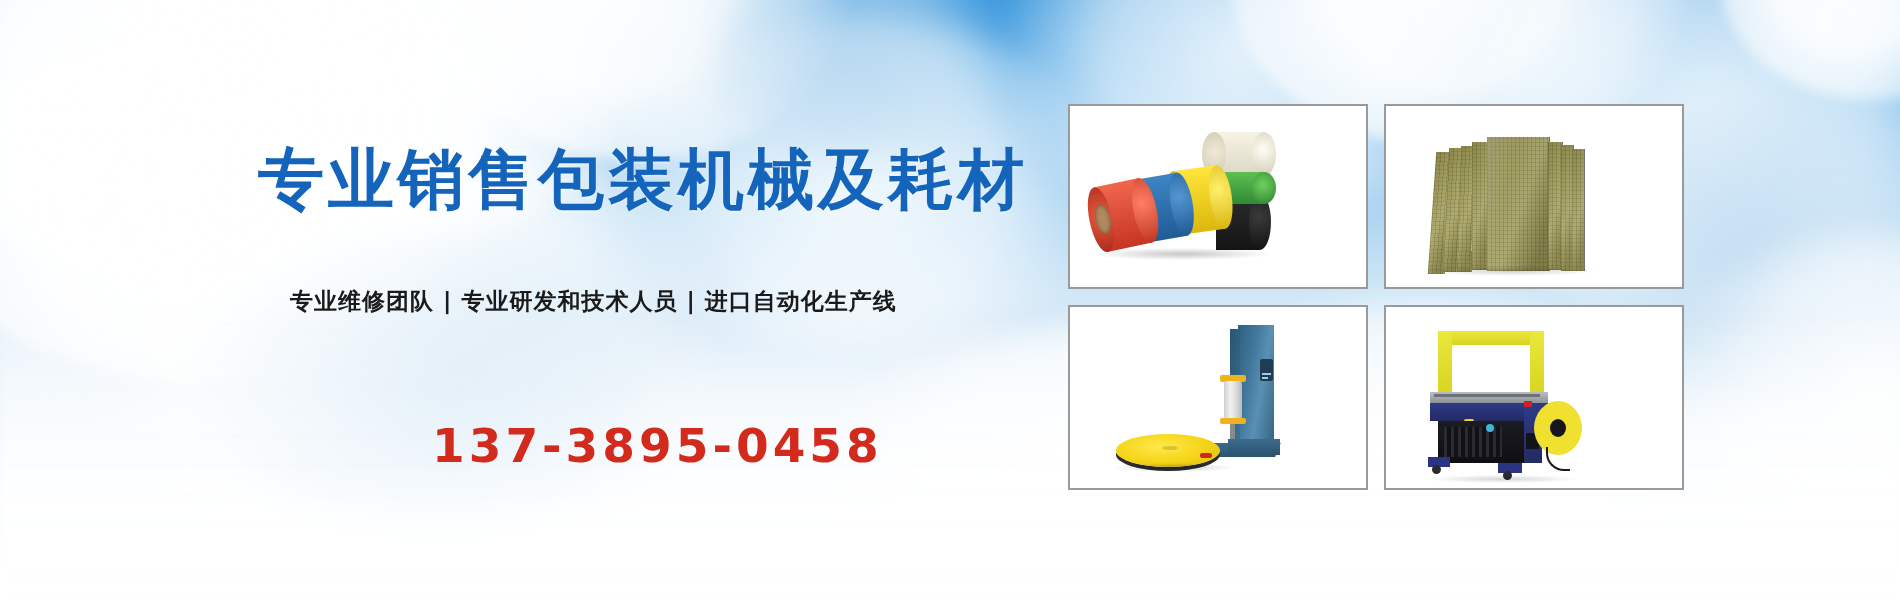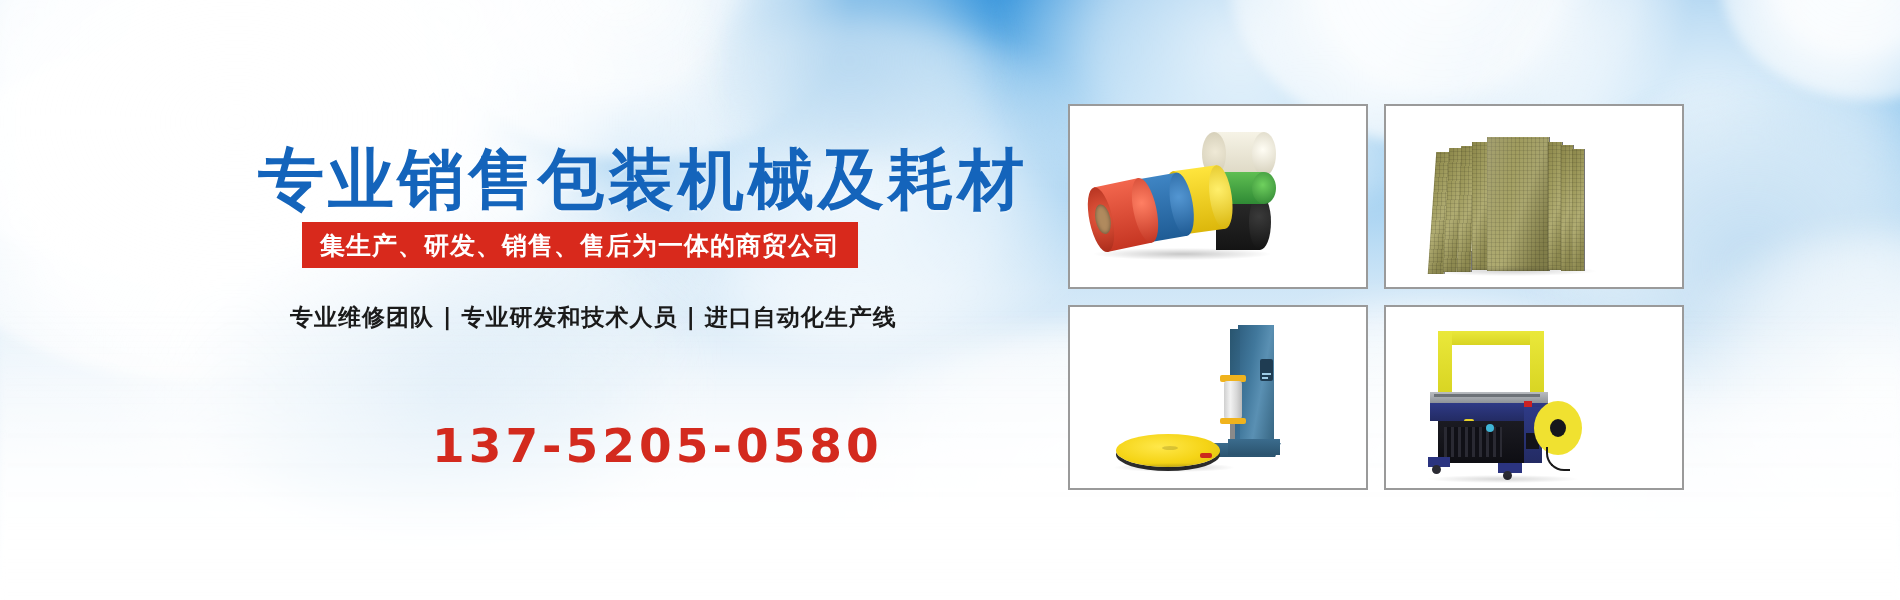--- a/index.html
+++ b/index.html
@@ -122,21 +122,21 @@
     font-size: 25px;
     font-weight: 700;
     letter-spacing: 1px;
     white-space: nowrap;
     line-height: 1;
   }
 
   .subline {
     position: absolute;
     left: 290px;
-    top: 302px;
+    top: 286px;
     font-size: 23px;
     font-weight: 700;
     color: #1a1a1a;
     letter-spacing: 1px;
     white-space: nowrap;
   }
 
   .hotline-label {
     position: absolute;
     left: 535px;
@@ -342,28 +342,25 @@
     <div class="cloud soft" style="left:780px;  top:330px;  width:620px; height:330px;"></div>
   </div>
 
   <div class="haze-left"></div>
   <div class="haze-bottom"></div>
 
   <div class="text-block">
 
     <div class="headline">专业销售包装机械及耗材</div>
 
-    <div class="red-ribbon">
-      <span class="red-ribbon-text">集生产、研发、销售、售后为一体的商贸公司</span>
-    </div>
 
     <div class="subline">专业维修团队 | 专业研发和技术人员 | 进口自动化生产线</div>
 
 
-    <div class="hotline-number">137-5205-0580</div>
+    <div class="hotline-number">137-3895-0458</div>
   </div>
 
   <div class="product-grid">
 
     <div class="product-card">
       <div class="product-stage">
 
         <div class="roll-body" style="left:146px; top:88px; width:44px; height:56px; background:linear-gradient(180deg,#2c2c2c,#141414);">
           <div class="roll-cap" style="width:22px;height:56px;right:-11px;background:radial-gradient(circle at 45% 40%,#3a3a3a,#111);"></div>
         </div>

